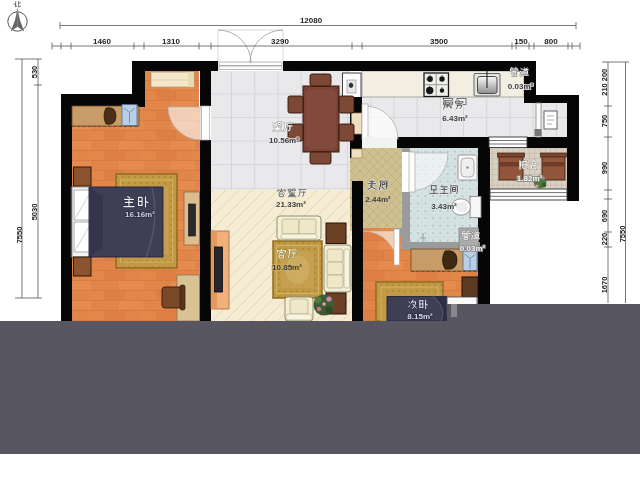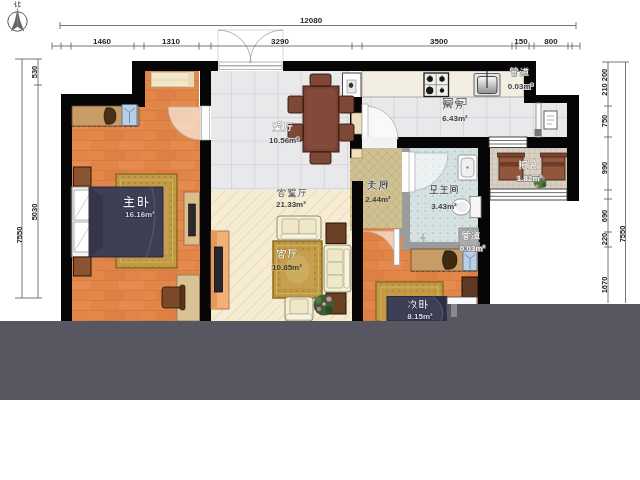--- a/index.html
+++ b/index.html
@@ -1,16 +1,16 @@
 <!DOCTYPE html>
 <html><head>
 <meta charset="utf-8">
 <style>
 html,body{margin:0;padding:0;background:#fff;}
-.wrap{position:relative;width:640px;height:400px;background:#ffffff;overflow:hidden;font-family:"Liberation Sans",sans-serif;}
+.wrap{position:relative;width:640px;height:454px;background:#ffffff;overflow:hidden;font-family:"Liberation Sans",sans-serif;}
 </style>
 </head>
 <body>
 <div class="wrap">
 <svg width="640" height="480" viewBox="0 0 640 480" xmlns="http://www.w3.org/2000/svg" font-family="Liberation Sans, sans-serif">
 <defs>
 <pattern id="wood" patternUnits="userSpaceOnUse" width="52" height="20">
  <rect width="52" height="20" fill="#e18549"></rect>
  <rect x="14" y="0" width="26" height="10" fill="#e58b50"></rect>
  <rect x="0" y="10" width="20" height="10" fill="#de8045"></rect>

